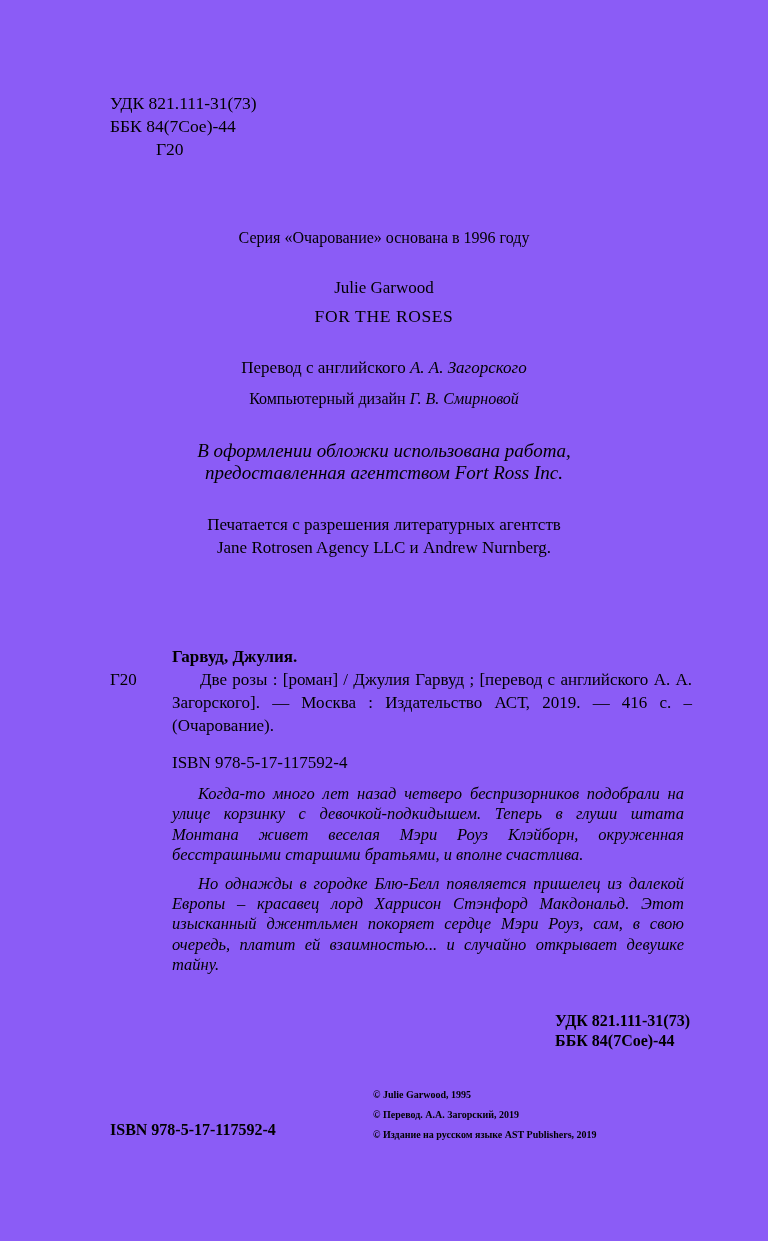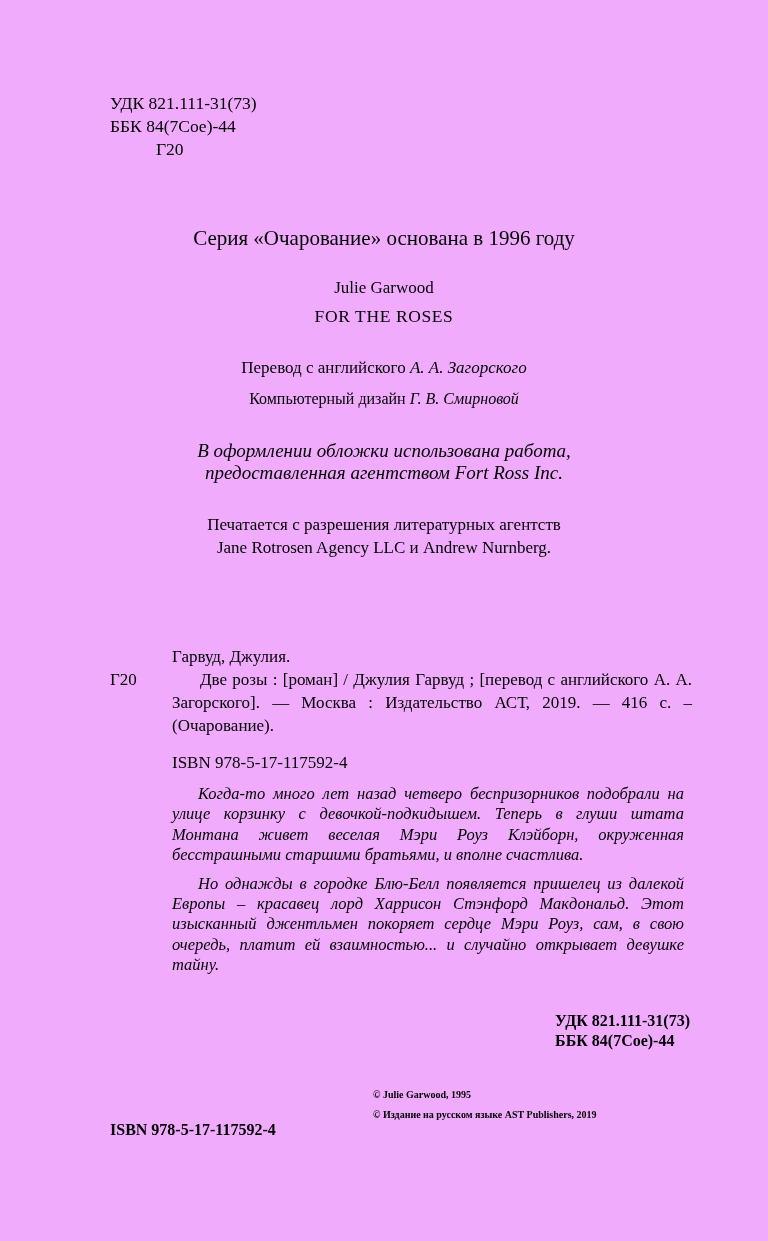--- a/index.html
+++ b/index.html
@@ -4,21 +4,21 @@
 <style>
   html, body {
     margin: 0;
     padding: 0;
     background: #ffffff;
   }
   .page {
     position: relative;
     width: 768px;
     height: 1241px;
-    background: #f0abfc;
+    background: #8b5cf6;
     color: #000000;
     font-family: "Liberation Serif", "DejaVu Serif", serif;
     overflow: hidden;
   }
 
   
   .udk-block {
     position: absolute;
     left: 110px;
     top: 92px;
@@ -33,21 +33,21 @@
 
   
   .center-block {
     position: absolute;
     left: 0;
     right: 0;
     top: 227px;
     text-align: center;
   }
   .series-line {
-    font-size: 21px;
+    font-size: 16px;
     line-height: 22px;
   }
   .author-en {
     font-size: 17px;
     line-height: 22px;
     margin-top: 28px;
   }
   .title-en {
     font-size: 17.5px;
     line-height: 22px;
@@ -82,21 +82,21 @@
   
   .record {
     position: absolute;
     left: 110px;
     top: 645px;
     width: 582px;
     font-size: 17px;
     line-height: 23px;
   }
   .record-author {
-    font-weight: normal;
+    font-weight: bold;
     padding-left: 62px;
   }
   .record-body {
     position: relative;
     padding-left: 62px;
     text-align: justify;
     text-justify: inter-word;
     hyphens: manual;
   }
   .record-shelfmark {
@@ -211,18 +211,19 @@
     <p>Но однажды в городке Блю-Белл появляется пришелец из далекой Европы – красавец лорд Харрисон Стэнфорд Макдональд. Этот изысканный джентльмен покоряет сердце Мэри Роуз, сам, в свою очередь, платит ей взаимностью... и случайно открывает девушке тайну.</p>
   </div>
 
   <div class="udk-repeat">
     <div>УДК 821.111-31(73)</div>
     <div>ББК 84(7Сое)-44</div>
   </div>
 
   <div class="copyright">
     <div>© Julie Garwood, 1995</div>
+    <div>© Перевод. А.А. Загорский, 2019</div>
     <div>© Издание на русском языке AST Publishers, 2019</div>
   </div>
 
   <div class="isbn-bottom">ISBN 978-5-17-117592-4</div>
 
 </div>
 
 </body></html>

